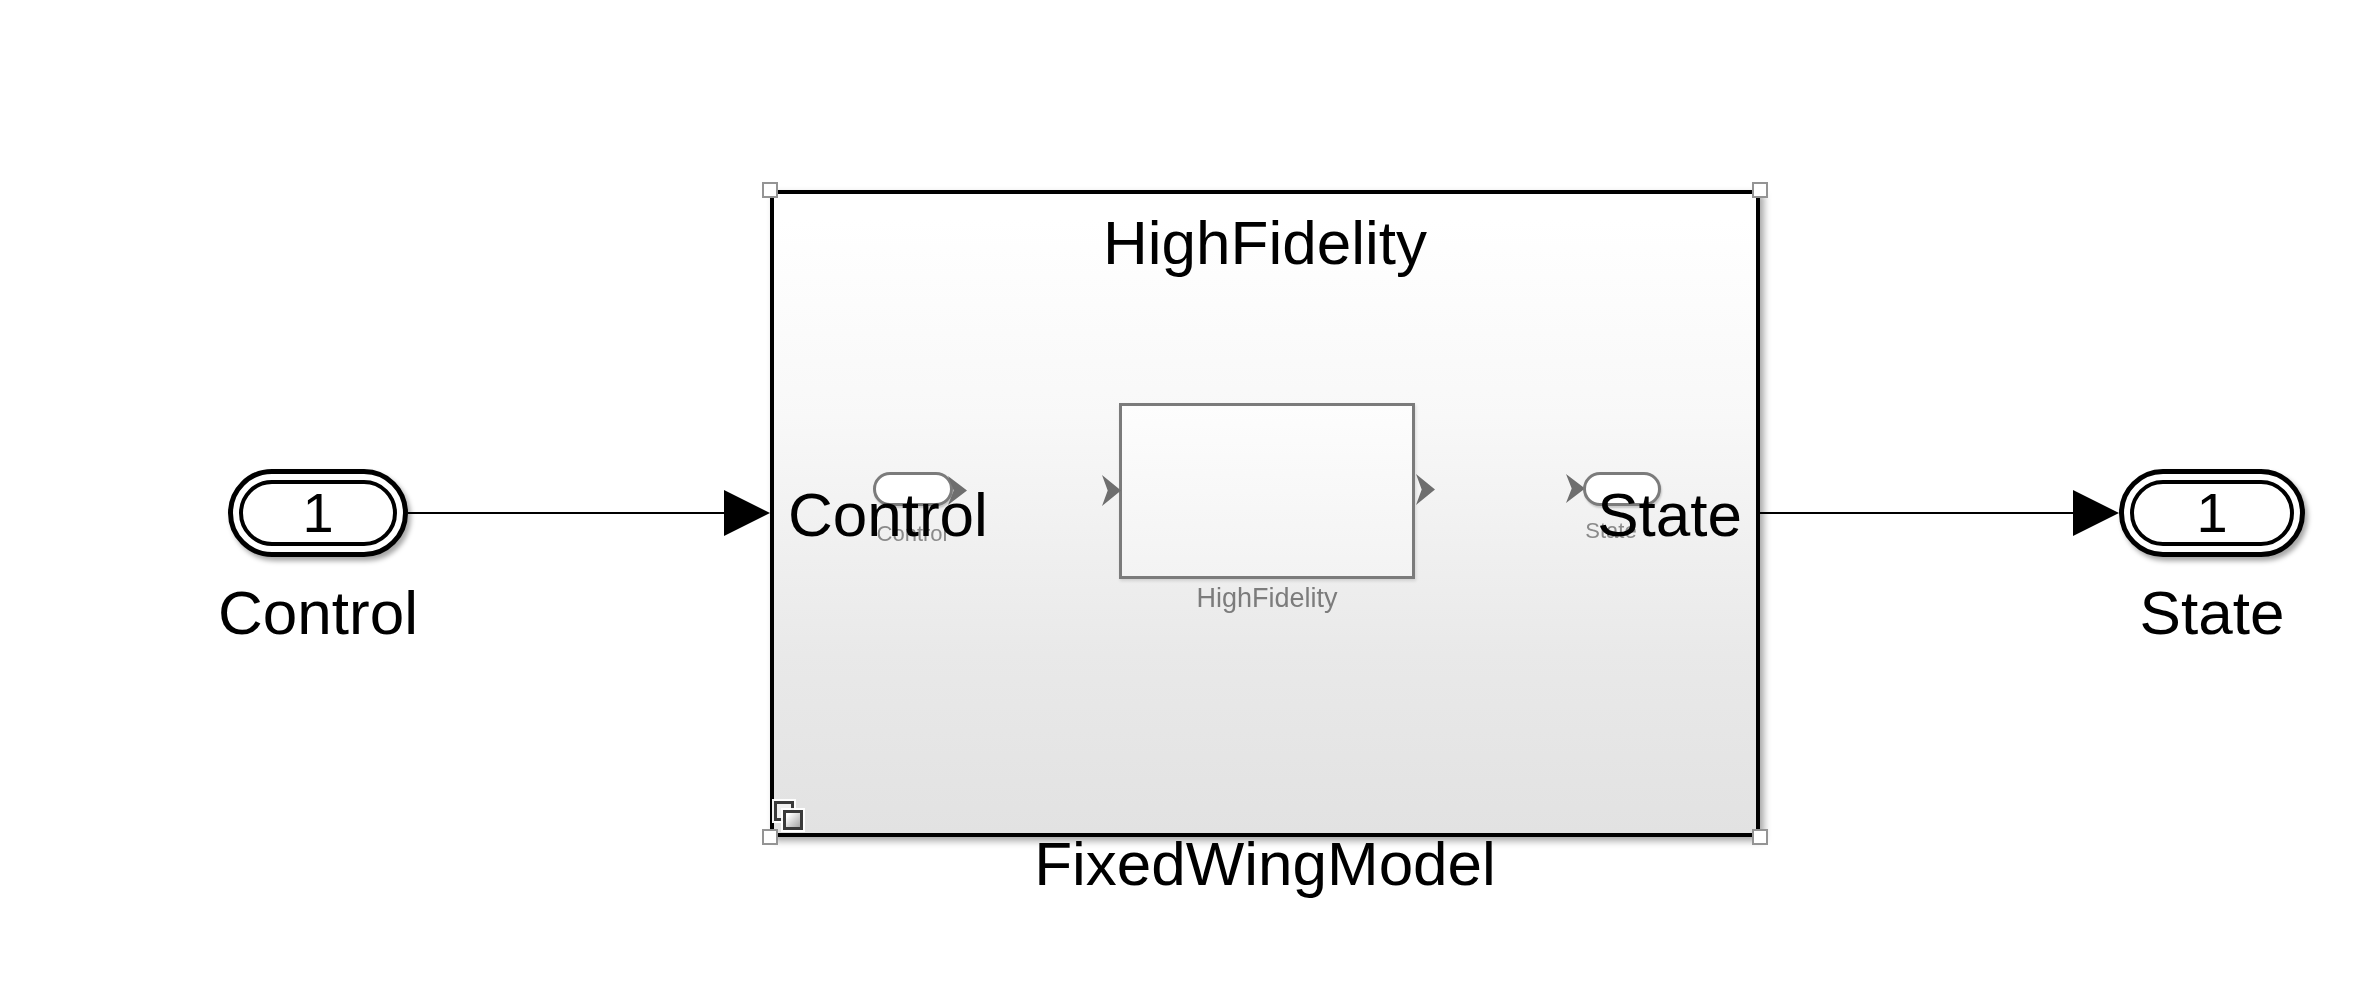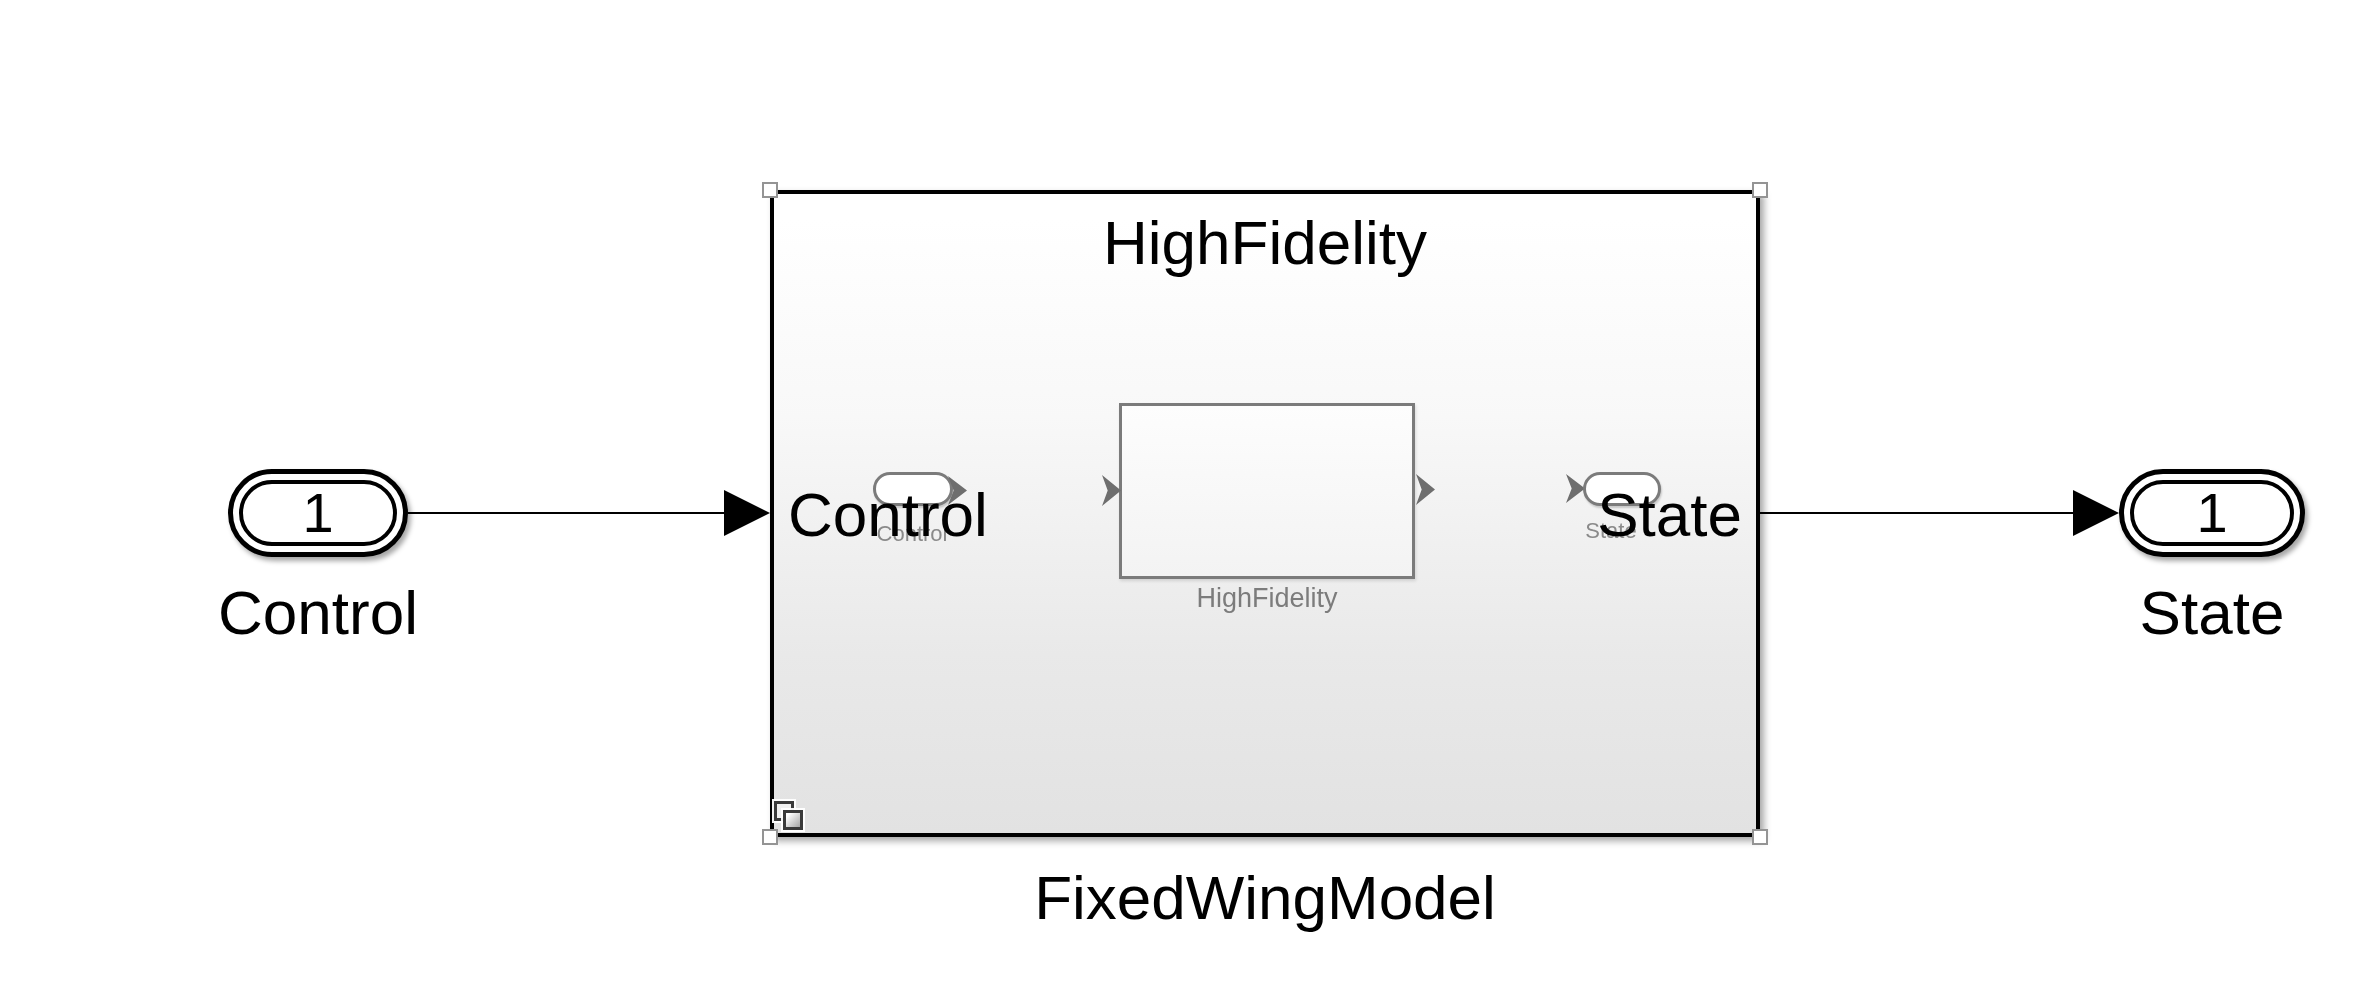--- a/index.html
+++ b/index.html
@@ -43,21 +43,21 @@
   .name-label {
     position: absolute;
     font-size: 62px;
     line-height: 62px;
     text-align: center;
     white-space: nowrap;
     color: #000000;
   }
   .inport-name   { left: 68px;   top: 582px; width: 500px; }
   .outport-name  { left: 1962px; top: 582px; width: 500px; }
-  .subsys-name   { left: 770px;  top: 867px; width: 990px; }
+  .subsys-name   { left: 770px;  top: 833px; width: 990px; }
 
   
   .wire {
     position: absolute;
     height: 2px;
     background: #000000;
   }
   .wire1 { left: 408px;  top: 512px; width: 318px; }
   .wire2 { left: 1760px; top: 512px; width: 314px; }
   .arrowhead {

